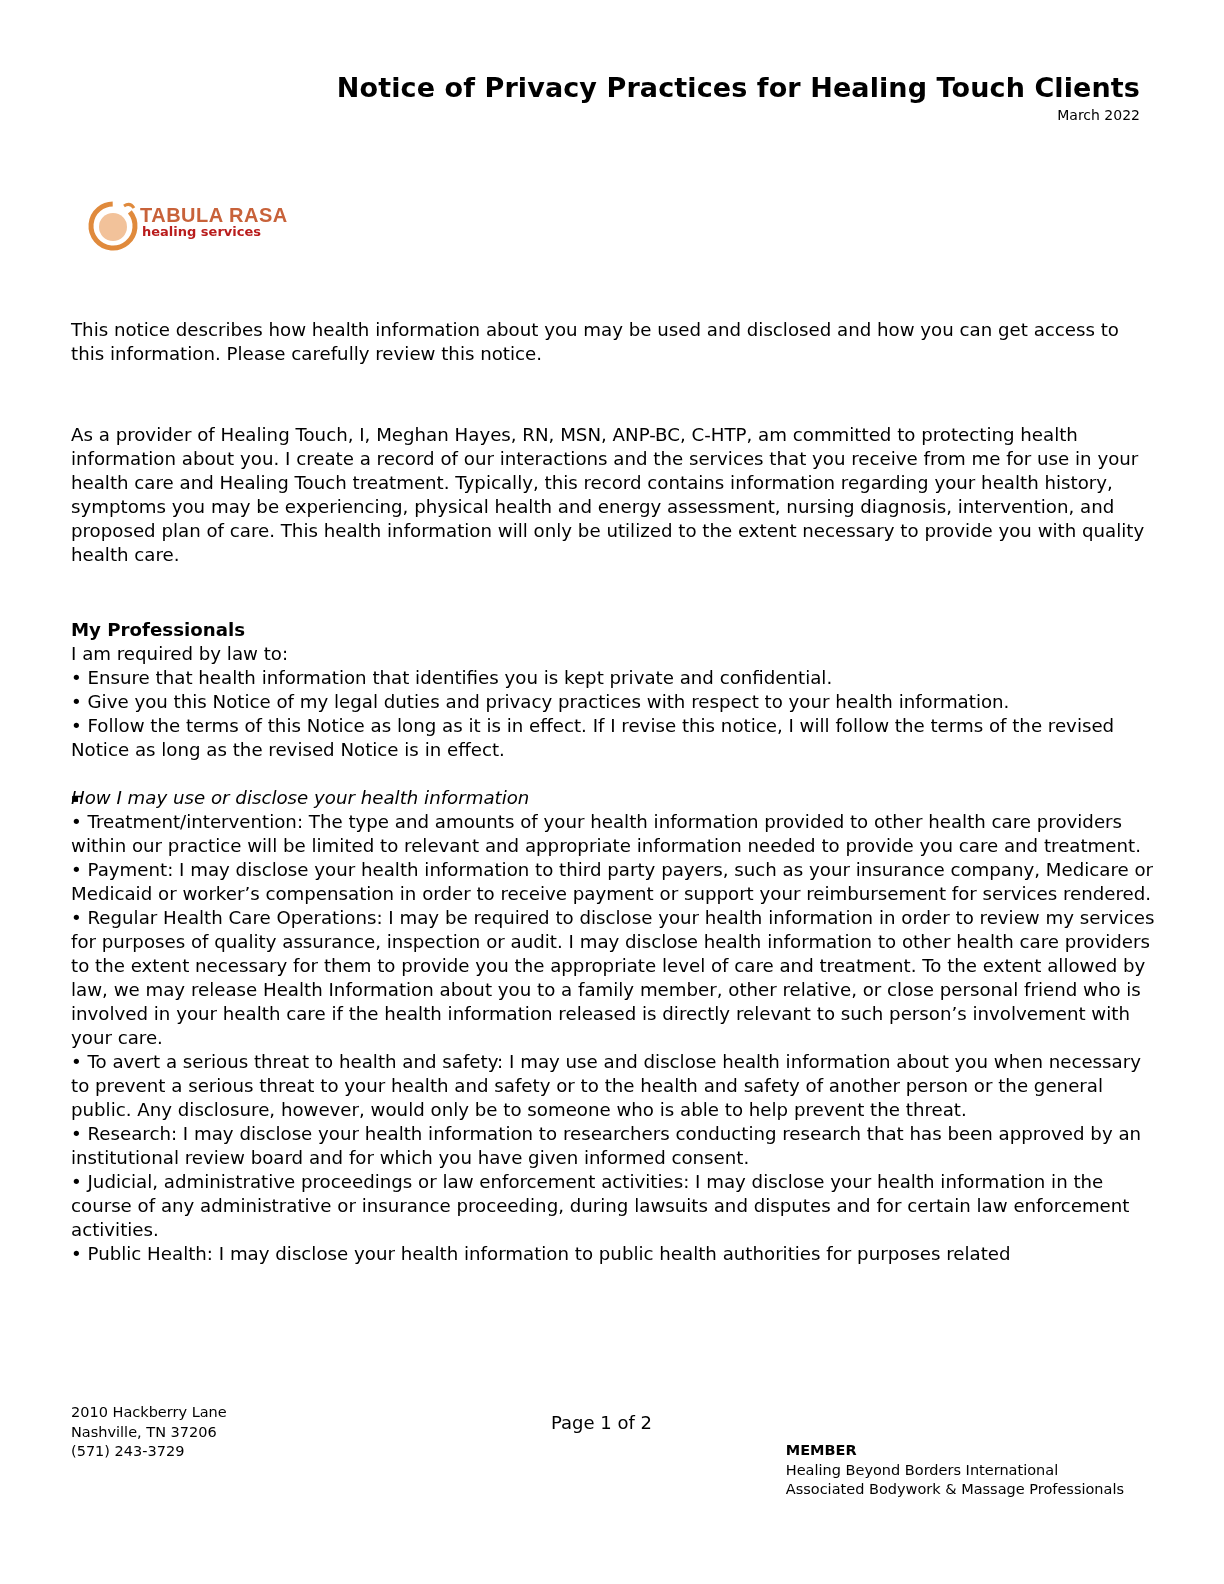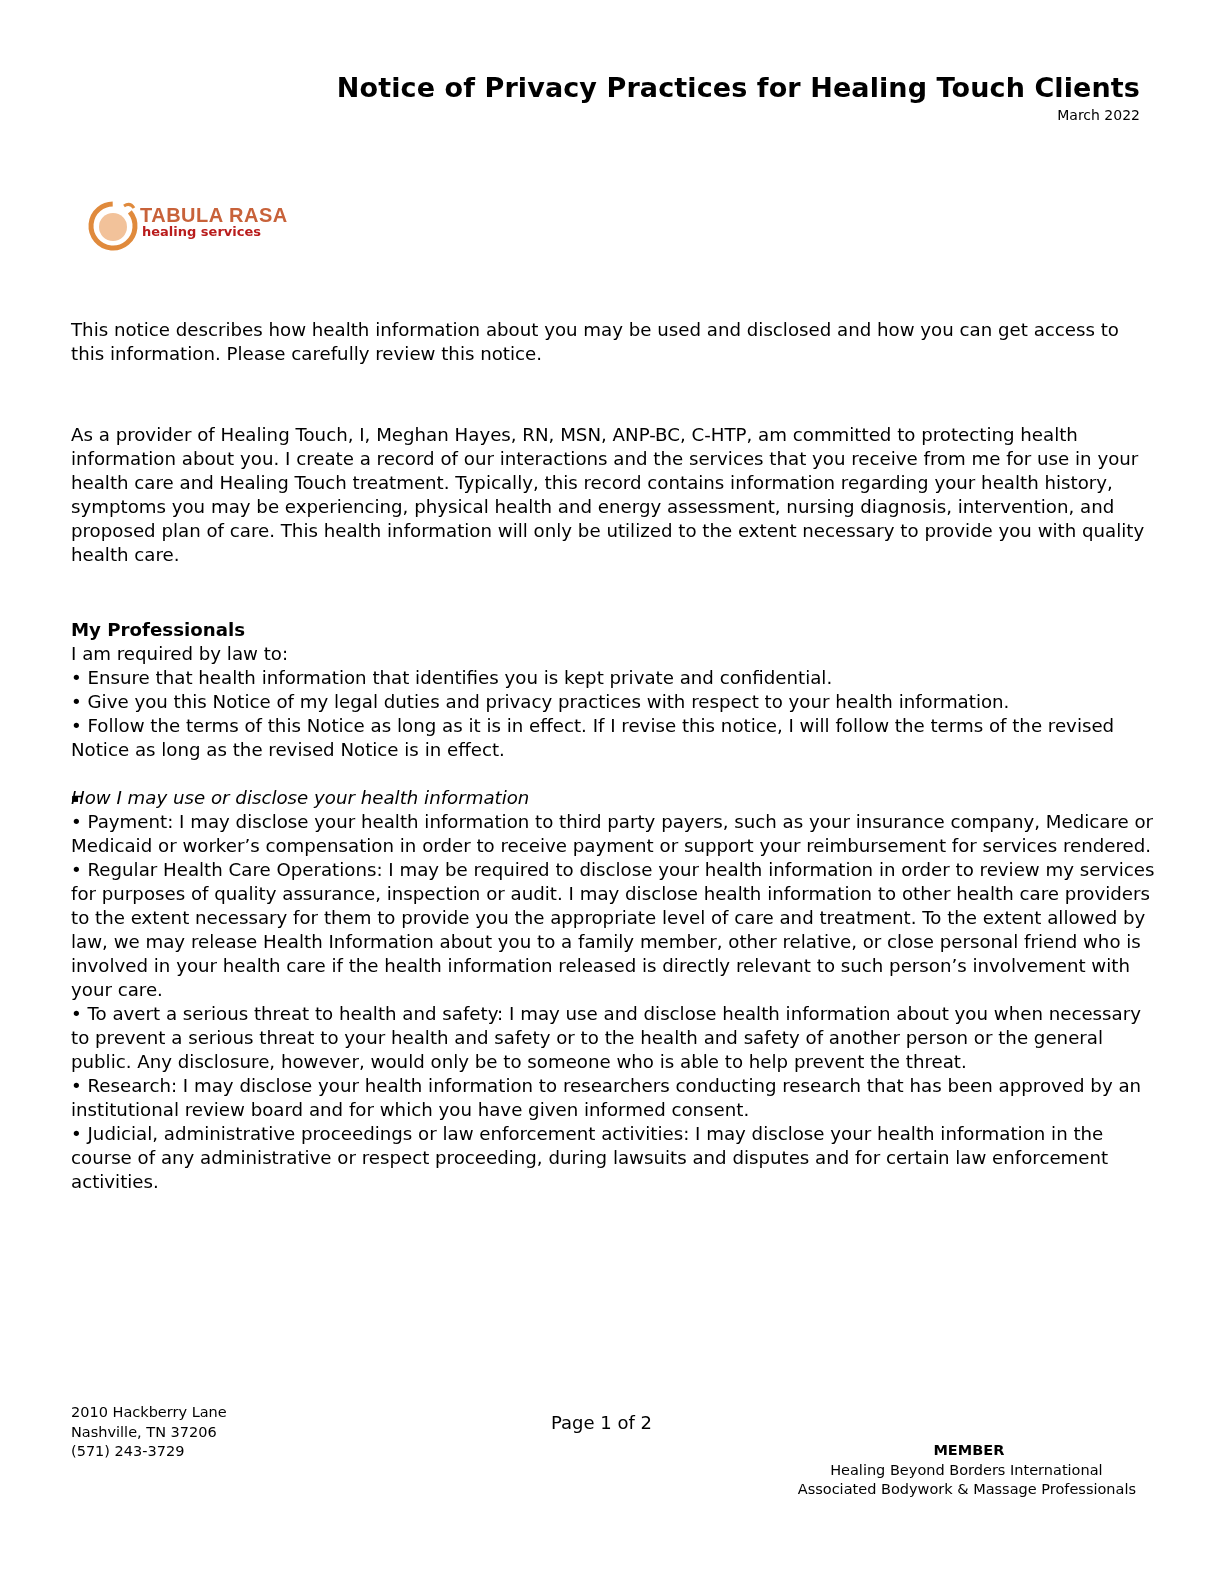--- a/index.html
+++ b/index.html
@@ -32,21 +32,21 @@
     font-size: 18.2px; line-height: 24px;
   }
   .p { margin: 0; }
   .heading { font-weight: bold; }
   .list-wrap { position: absolute; left: 71px; top: 786px; width: 1090px; font-size: 18.2px; line-height: 24px; }
   .list-marker { position: absolute; left: 0; top: 0; font-size: 12px; }
   .list-body { }
   .list-head { font-style: italic; }
   .footer-addr { position: absolute; left: 71px; top: 1403px; font-size: 14.5px; line-height: 19.5px; }
   .footer-page { position: absolute; left: 551px; top: 1412px; font-size: 18px; }
-  .footer-member { position: absolute; right: 84px; top: 1441px; font-size: 14.5px; line-height: 19.5px; text-align: center; }
+  .footer-member { position: absolute; right: 96px; top: 1441px; font-size: 14.5px; line-height: 19.5px; text-align: left; }
   .footer-member .m { font-weight: bold; }
   .footer-member .r1 { padding-right: 5px; }
   .footer-member .r2 { padding-right: 4px; }
 </style>
 </head>
 <body>
 
 <div class="title">Notice of Privacy Practices for Healing Touch Clients</div>
 <div class="date">March 2022</div>
 
@@ -69,25 +69,27 @@
   <p class="p">I am required by law to:</p>
   <p class="p">• Ensure that health information that identifies you is kept private and confidential.</p>
   <p class="p">• Give you this Notice of my legal duties and privacy practices with respect to your health information.</p>
   <p class="p">• Follow the terms of this Notice as long as it is in effect. If I revise this notice, I will follow the terms of the revised Notice as long as the revised Notice is in effect.</p>
 </div>
 
 <div class="list-wrap">
   <span class="list-marker">▪</span>
   <div class="list-body">
     <p class="p list-head">How I may use or disclose your health information</p>
+    <p class="p">• Treatment/intervention: The type and amounts of your health information provided to other health care providers within our practice will be limited to relevant and appropriate information needed to provide you care and treatment.</p>
     <p class="p">• Payment: I may disclose your health information to third party payers, such as your insurance company, Medicare or Medicaid or worker’s compensation in order to receive payment or support your reimbursement for services rendered.</p>
     <p class="p">• Regular Health Care Operations: I may be required to disclose your health information in order to review my services for purposes of quality assurance, inspection or audit. I may disclose health information to other health care providers to the extent necessary for them to provide you the appropriate level of care and treatment. To the extent allowed by law, we may release Health Information about you to a family member, other relative, or close personal friend who is involved in your health care if the health information released is directly relevant to such person’s involvement with your care.</p>
     <p class="p">• To avert a serious threat to health and safety: I may use and disclose health information about you when necessary to prevent a serious threat to your health and safety or to the health and safety of another person or the general public. Any disclosure, however, would only be to someone who is able to help prevent the threat.</p>
     <p class="p">• Research: I may disclose your health information to researchers conducting research that has been approved by an institutional review board and for which you have given informed consent.</p>
-    <p class="p">• Judicial, administrative proceedings or law enforcement activities: I may disclose your health information in the course of any administrative or respect proceeding, during lawsuits and disputes and for certain law enforcement activities.</p>
+    <p class="p">• Judicial, administrative proceedings or law enforcement activities: I may disclose your health information in the course of any administrative or insurance proceeding, during lawsuits and disputes and for certain law enforcement activities.</p>
+    <p class="p">• Public Health: I may disclose your health information to public health authorities for purposes related</p>
   </div>
 </div>
 
 <div class="footer-addr">
   <div>2010 Hackberry Lane</div>
   <div>Nashville, TN 37206</div>
   <div>(571) 243-3729</div>
 </div>
 
 <div class="footer-page">Page 1 of 2</div>

